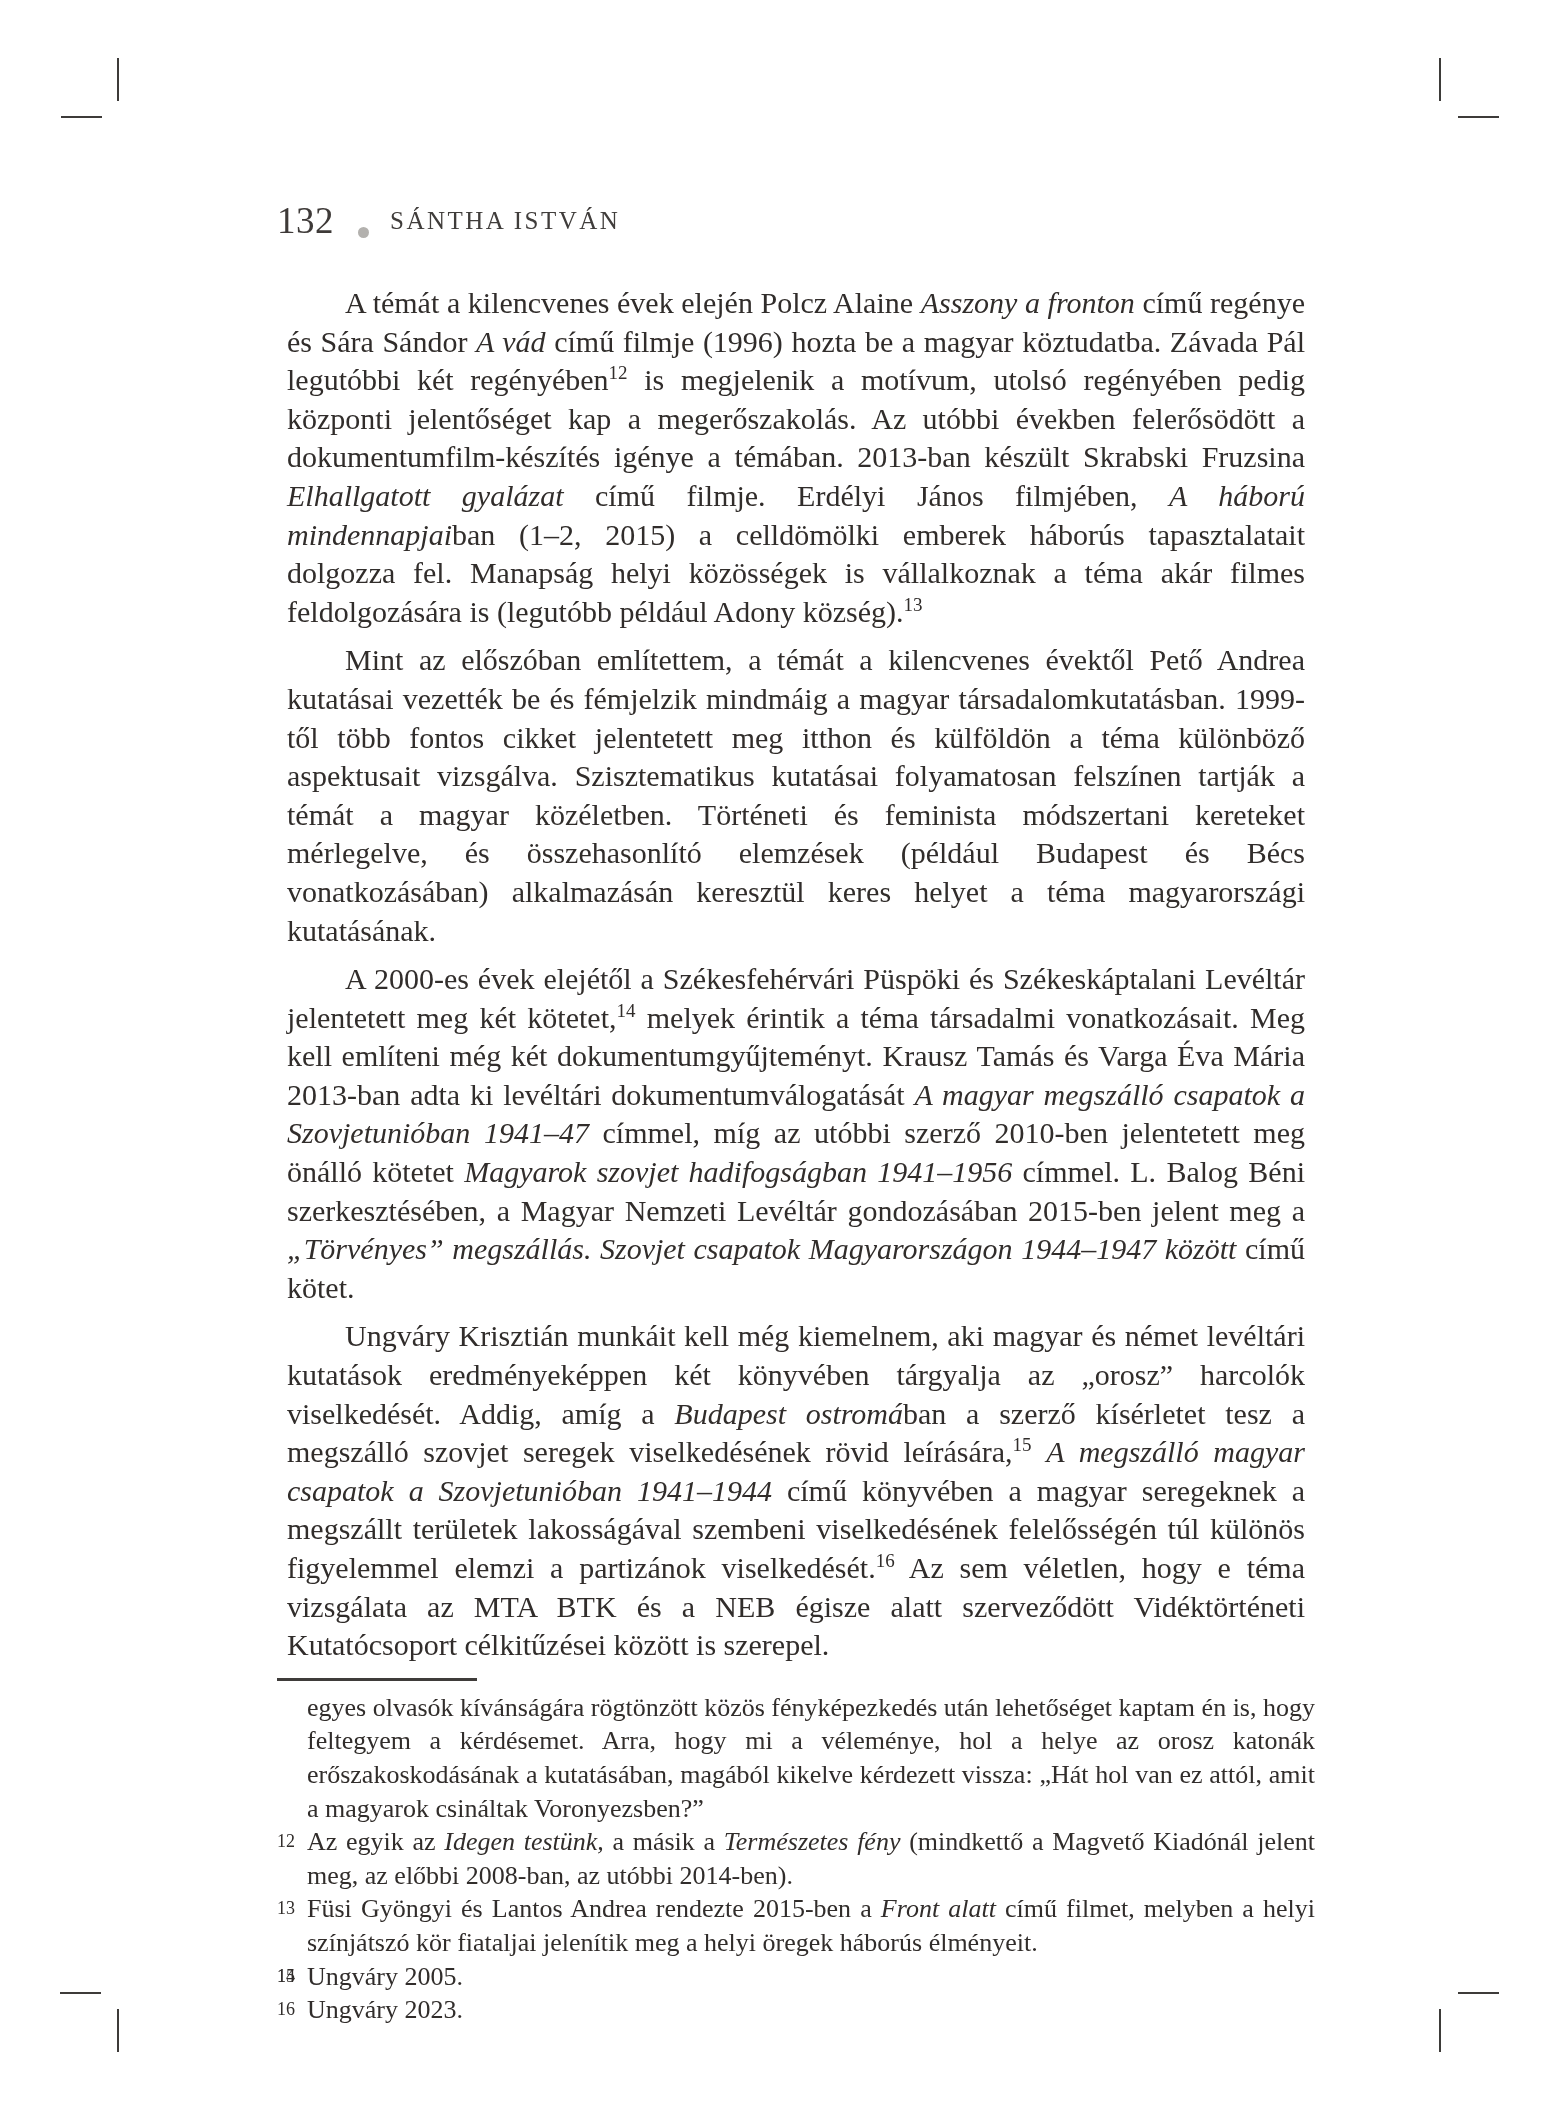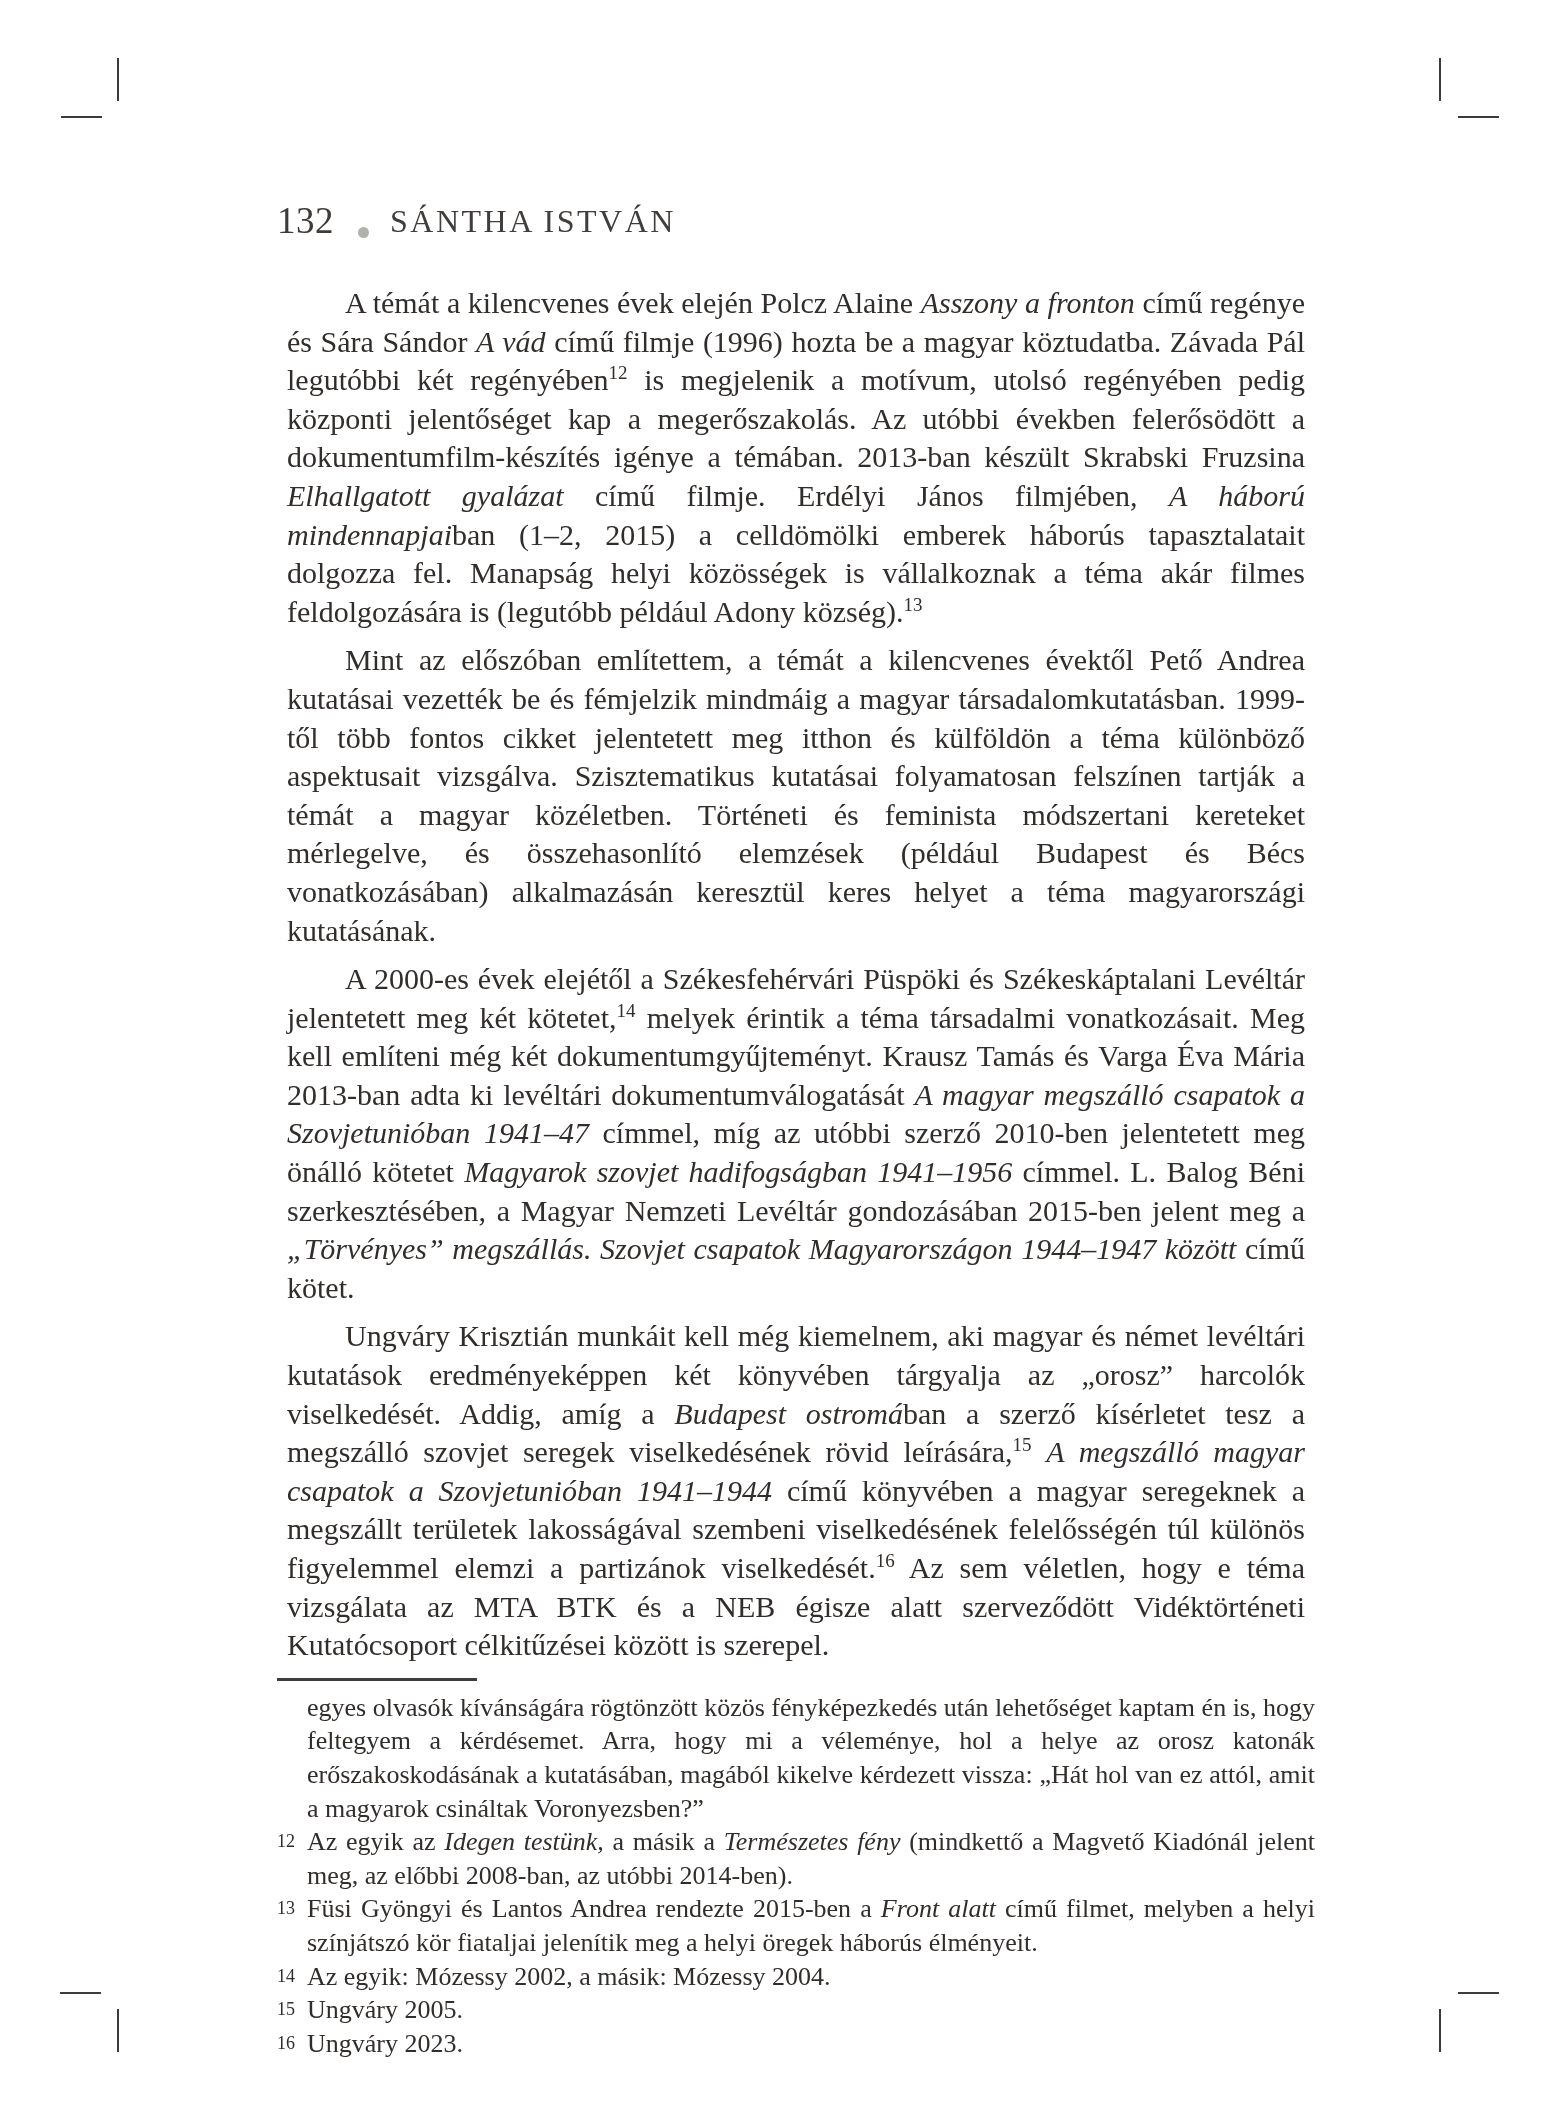--- a/index.html
+++ b/index.html
@@ -15,21 +15,21 @@
   .crop { position: absolute; background: #3d3b39; }
   .crop.v { width: 2px; height: 43px; }
   .crop.h { width: 41px; height: 2px; }
 
   
   .page-text { position: absolute; left: 277px; top: 202px; width: 1038px; }
 
   .header { display: flex; align-items: flex-end; margin: 0 0 46px 0; }
   .page-num { font-size: 37px; line-height: 34px; color: #3e3a38; letter-spacing: 0.5px; }
   .bullet { width: 11px; height: 11px; border-radius: 50%; background: #b3b1ae; margin: 11px 21px 0 24px; flex: 0 0 auto; }
-  .running { font-size: 32px; line-height: 34px; letter-spacing: 2.5px; color: #403d3b; padding-top: 2px; }
+  .running { font-size: 25px; line-height: 34px; letter-spacing: 2.5px; color: #403d3b; padding-top: 2px; }
 
   .para {
     margin: 10px;
     font-size: 30px;
     line-height: 38.6px;
     text-align: justify;
     text-indent: 58px;
   }
   sup.ref { font-size: 19px; line-height: 0; letter-spacing: 0; }
 
@@ -67,19 +67,19 @@
       <p class="para"><span>Ungváry Krisztián munkáit kell még kiemelnem, aki magyar és német levéltári kutatások eredményeképpen két könyvében tárgyalja az „orosz” harcolók viselkedését. Addig, amíg a </span><i>Budapest ostromá</i><span>ban a szerző kísérletet tesz a megszálló szovjet seregek viselkedésének rövid leírására,</span><sup class="ref">15</sup><span> </span><i>A megszálló magyar csapatok a Szovjetunióban 1941–1944</i><span> című könyvében a magyar seregeknek a megszállt területek lakosságával szembeni viselkedésének felelősségén túl különös figyelemmel elemzi a partizánok viselkedését.</span><sup class="ref">16</sup><span> Az sem véletlen, hogy e téma vizsgálata az MTA BTK és a NEB égisze alatt szerveződött Vidéktörténeti Kutatócsoport célkitűzései között is szerepel.</span></p>
     </div>
 
   <hr class="fn-sep">
 
   <div class="footnotes">
     <div class="fn-cont"><span>egyes olvasók kívánságára rögtönzött közös fényképezkedés után lehetőséget kaptam én is, hogy feltegyem a kérdésemet. Arra, hogy mi a véleménye, hol a helye az orosz katonák erőszakoskodásának a kutatásában, magából kikelve kérdezett vissza: „Hát hol van ez attól, amit a magyarok csináltak Voronyezsben?”</span></div>
     <div>
         <div class="fn"><span class="fn-num">12</span><span><span>Az egyik az </span><i>Idegen testünk,</i><span> a másik a </span><i>Természetes fény</i><span> (mindkettő a Magvető Kiadónál jelent meg, az előbbi 2008-ban, az utóbbi 2014-ben).</span></span></div>
         <div class="fn"><span class="fn-num">13</span><span><span>Füsi Gyöngyi és Lantos Andrea rendezte 2015-ben a </span><i>Front alatt</i><span> című filmet, melyben a helyi színjátszó kör fiataljai jelenítik meg a helyi öregek háborús élményeit.</span></span></div>
-        <div class="fn"><span class="fn-num">14</span><span><span>Az egyik: Mózessy 2002, a másik: Mózessy 2004.</span></span></div>
+        <div class="fn"><span class="fn-num">14</span></div>
         <div class="fn"><span class="fn-num">15</span><span><span>Ungváry 2005.</span></span></div>
         <div class="fn"><span class="fn-num">16</span><span><span>Ungváry 2023.</span></span></div>
       </div>
   </div>
 
 </div>
 
 </body></html>

